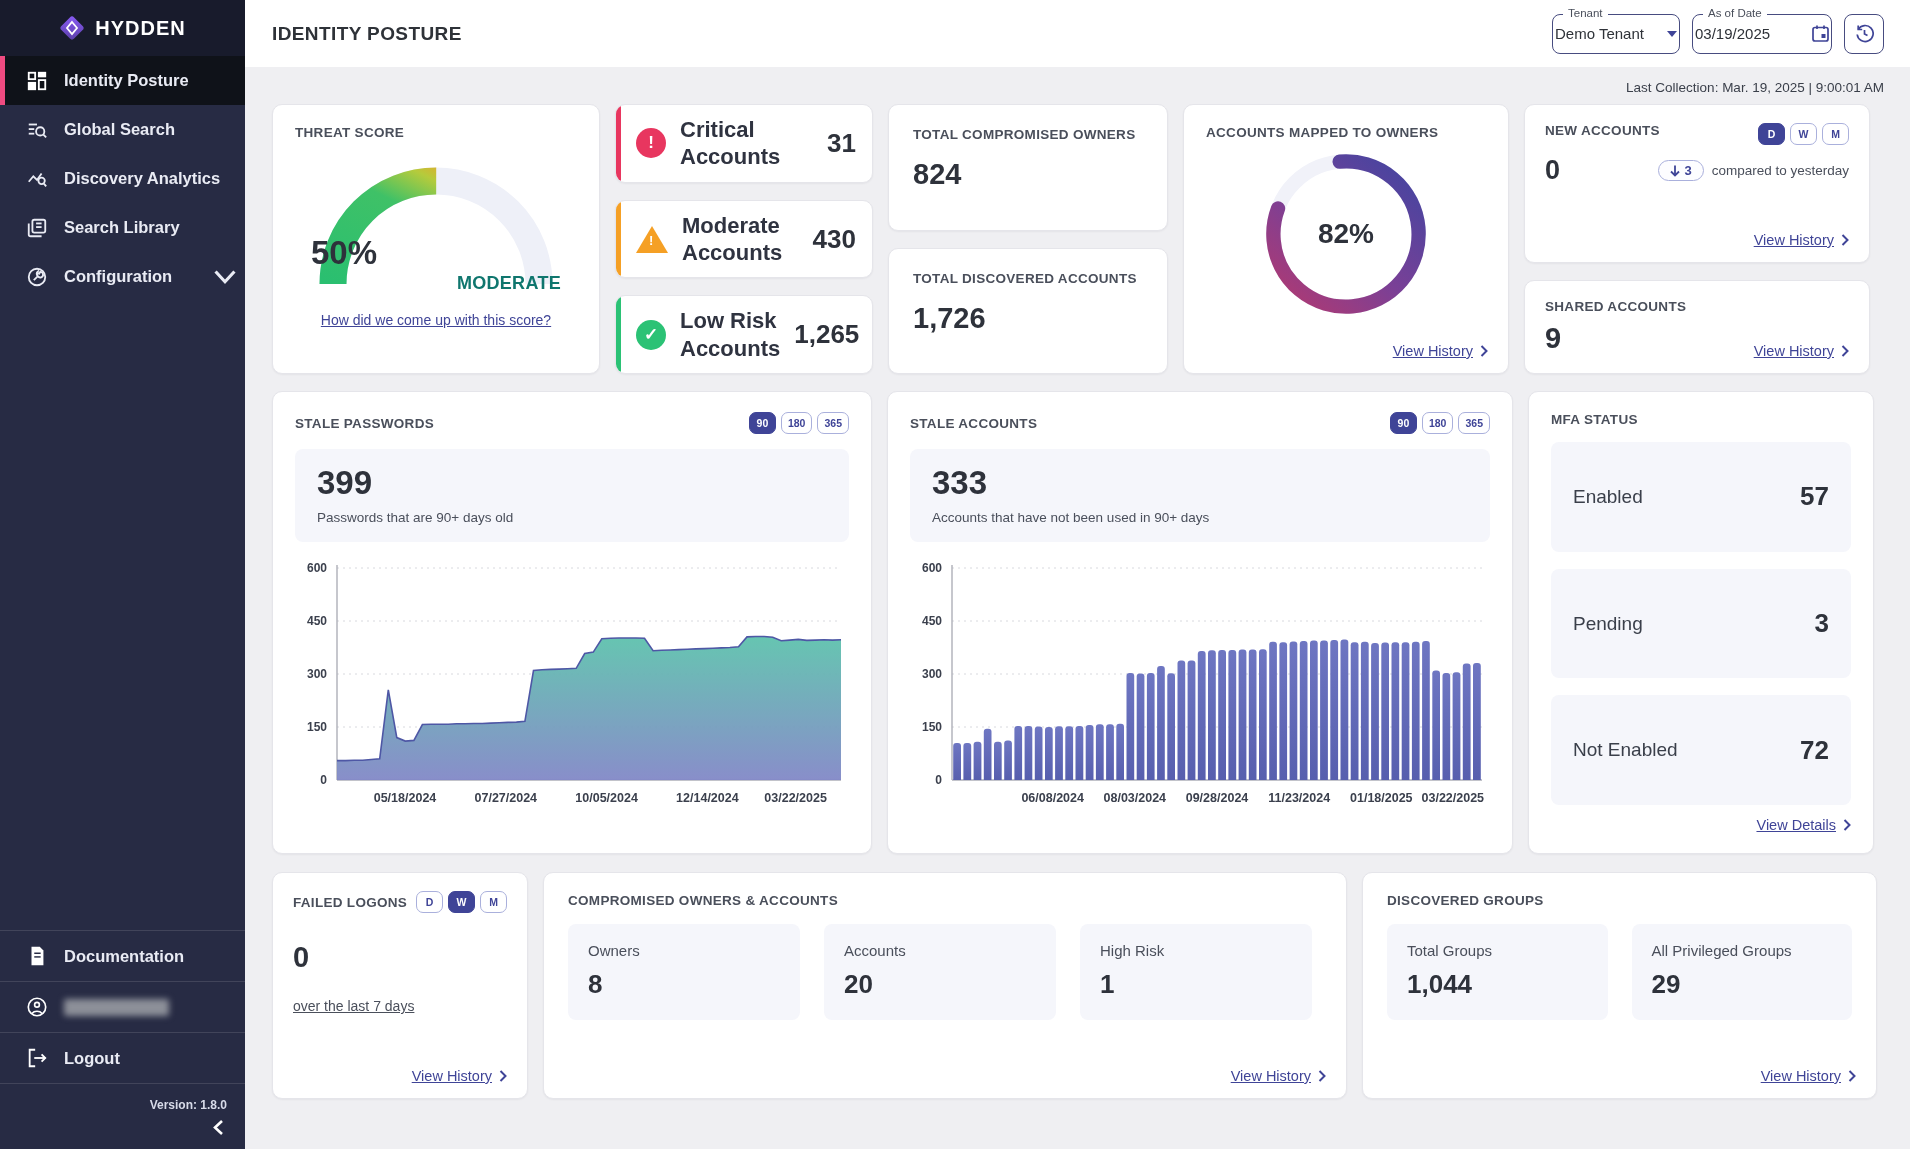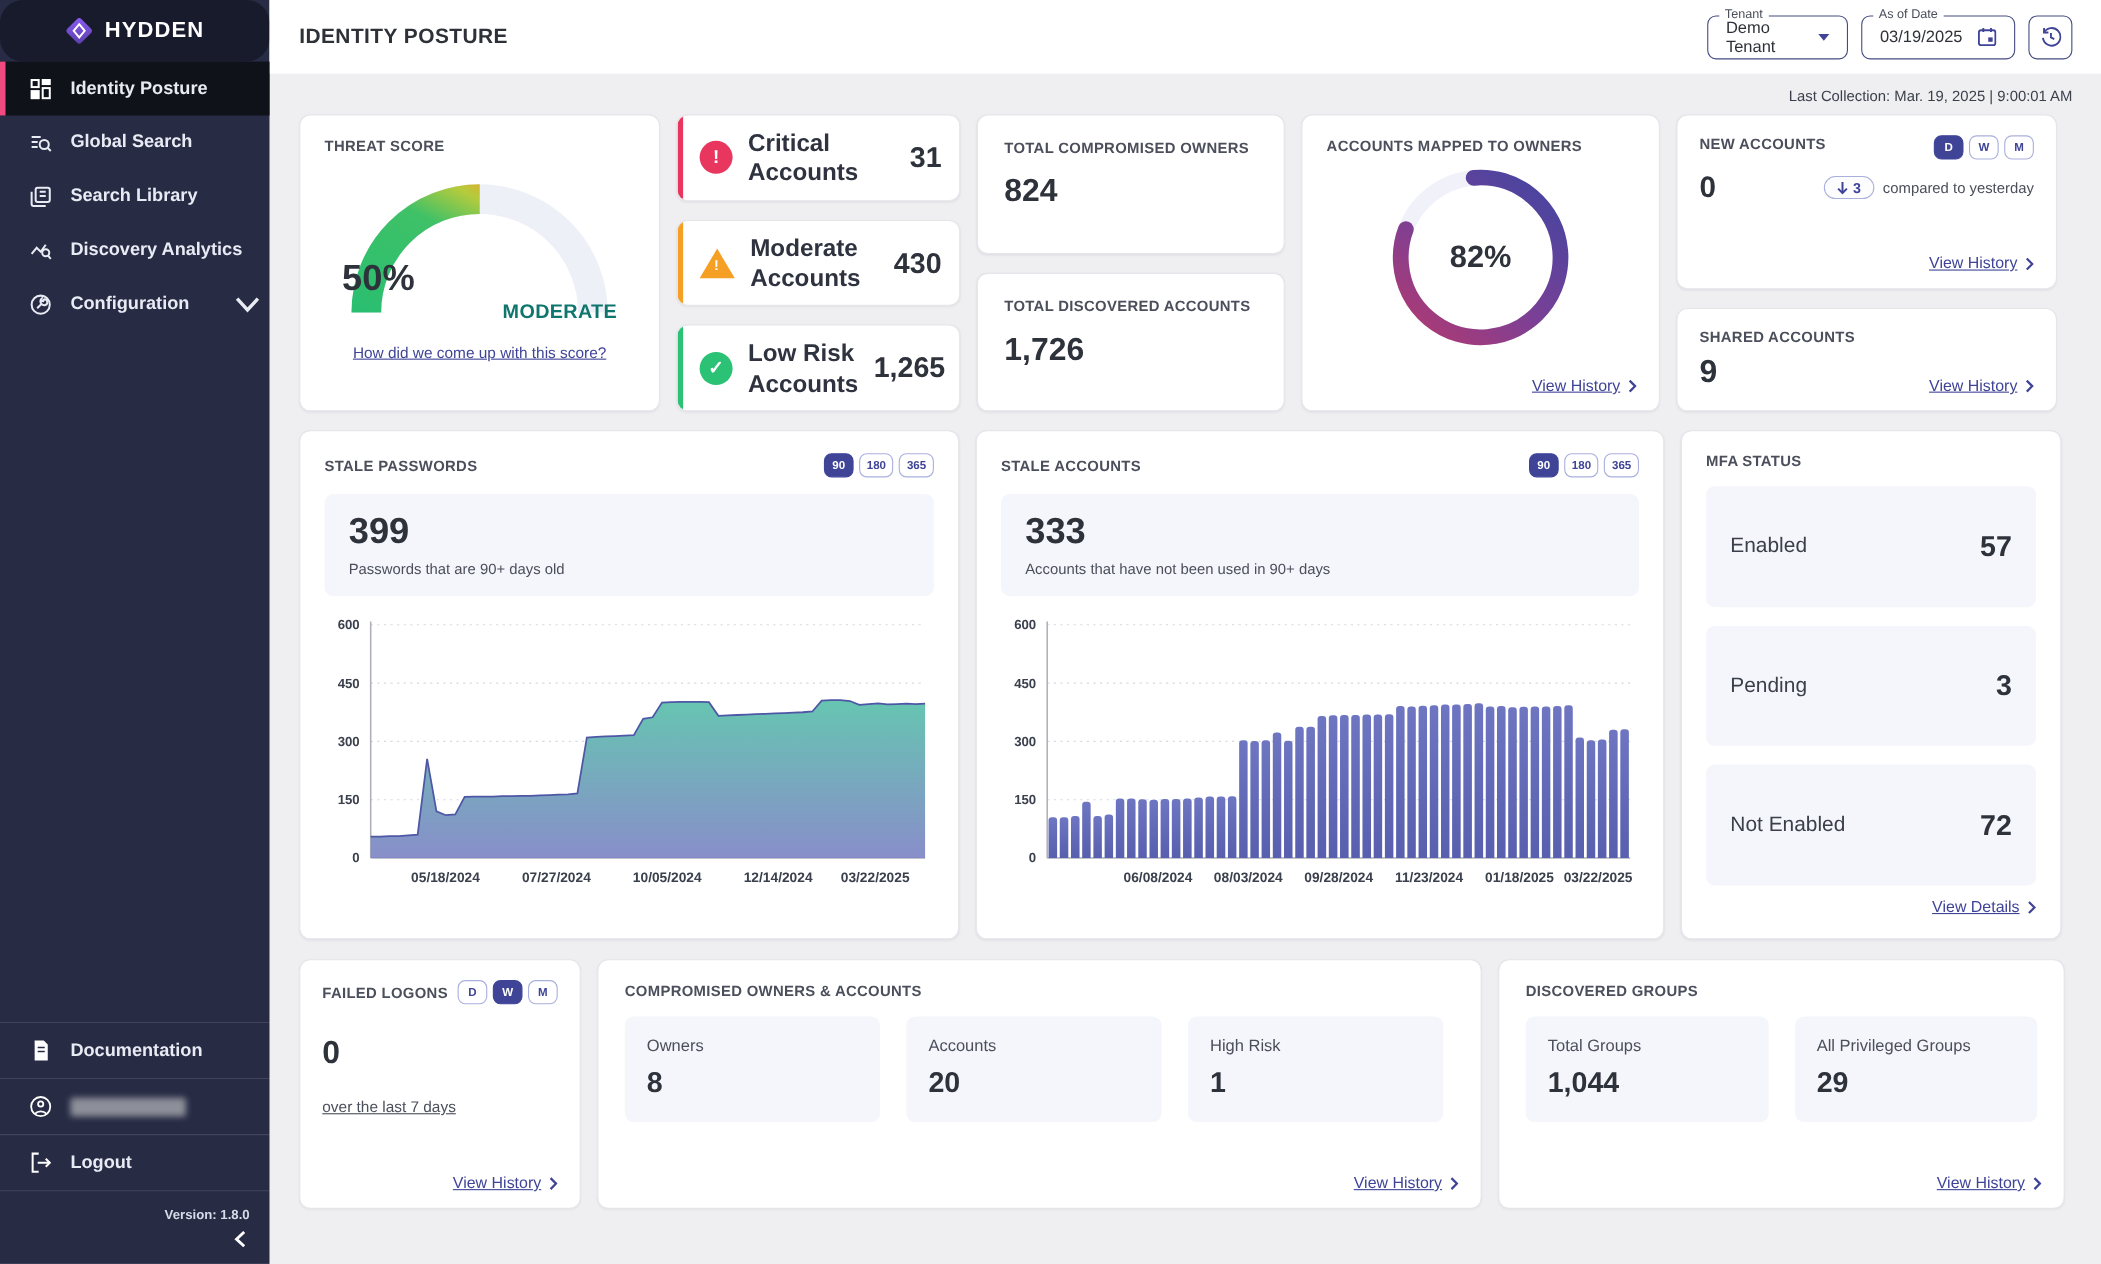--- a/index.html
+++ b/index.html
@@ -4,21 +4,21 @@
 <style>
   * { margin:0; padding:0; box-sizing:border-box; }
   html,body { width:1910px; height:1149px; overflow:hidden;
     font-family:"Liberation Sans", sans-serif; background:#efeff2; color:#2e323b; }
   body { display:flex; }
 
   
   .sidebar { width:245px; min-width:245px; height:100%; background:#272b44;
     display:flex; flex-direction:column; color:#eceef6; }
   .logo-strip { height:56px; background:#181b2c; display:flex; align-items:center;
-    justify-content:center; gap:10px;border-radius:21px; }
+    justify-content:center; gap:10px; }
   .logo-text { font-size:20px; font-weight:bold; letter-spacing:1px; color:#fff; }
   .nav { display:flex; flex-direction:column; }
   .nav-item { height:49px; display:flex; align-items:center; gap:16px; padding-left:26px;
     font-size:16.5px; font-weight:600; cursor:pointer; position:relative; color:#e9ebf4; }
   .nav-item.active { background:#0f1219; font-weight:bold; }
   .nav-item.active::before { content:""; position:absolute; left:0; top:0; bottom:0;
     width:5px; background:#ef4b81; }
   .nav-item svg { width:22px; height:22px; }
   .nav-caret { margin-left:26px; }
   .side-spacer { flex:1; }
@@ -30,21 +30,21 @@
     color:#d8dbe9; font-weight:600; }
   .collapse-row { padding:4px 20px 10px 0; text-align:right; cursor:pointer; }
 
   
   .main { flex:1; display:flex; flex-direction:column; }
   .topbar { height:67px; background:#fff; display:flex; align-items:center;
     padding:0 26px 0 27px; }
   .page-title { font-size:19px; font-weight:bold; letter-spacing:.4px; color:#2e3238; }
   .topbar-right { margin-left:auto; display:flex; align-items:center; gap:12px; }
   .field { position:relative; border:1.5px solid #474c80; border-radius:8px; height:40px;
-    display:flex; align-items:center; padding:0 16px; gap:10px; background:#fff; }
+    display:flex; align-items:center; padding:0 2px; gap:10px; background:#fff; }
   .field-label { position:absolute; top:-8px; left:10px; background:#fff; padding:0 5px;
     font-size:11.5px; color:#4a4f5b; }
   .field-value { font-size:15px; color:#2e3238; }
   .caret-down { width:0; height:0; border-left:5px solid transparent;
     border-right:5px solid transparent; border-top:6px solid #3f4497; }
   .icon-btn { width:40px; height:40px; border:1.5px solid #474c80; border-radius:8px;
     display:flex; align-items:center; justify-content:center; background:#fff; cursor:pointer; }
 
   .content { padding:0 26px 0 27px; }
   .last-collection { text-align:right; font-size:13.5px; color:#3a3f4a; padding:13px 0 9px; }
@@ -181,34 +181,34 @@
         <line x1="3" y1="6" x2="12" y2="6"></line>
           <line x1="3" y1="11" x2="9" y2="11"></line>
           <line x1="3" y1="16" x2="9" y2="16"></line>
         <circle cx="15.5" cy="13.5" r="4.5"></circle>
           <line x1="19" y1="17" x2="22" y2="20"></line>
       </svg>
       <span>Global Search</span>
     </div>
     <div class="nav-item">
       <svg viewBox="0 0 24 24" fill="none" stroke="#e9ebf4" stroke-width="2">
+        <polyline points="3,15 8,9 12,13 17,6"></polyline>
+          <circle cx="17" cy="14" r="3.5"></circle>
+          <line x1="19.5" y1="17" x2="22" y2="20"></line>
+      </svg>
+      <span>Discovery Analytics</span>
+    </div>
+    <div class="nav-item">
+      <svg viewBox="0 0 24 24" fill="none" stroke="#e9ebf4" stroke-width="2">
         <rect x="7" y="3" width="14" height="14" rx="2"></rect>
           <line x1="11" y1="7" x2="17" y2="7"></line>
         <line x1="11" y1="11" x2="17" y2="11"></line>
           <path d="M3 7 v12 a2 2 0 0 0 2 2 h12"></path>
       </svg>
       <span>Search Library</span>
-    </div>
-    <div class="nav-item">
-      <svg viewBox="0 0 24 24" fill="none" stroke="#e9ebf4" stroke-width="2">
-        <polyline points="3,15 8,9 12,13 17,6"></polyline>
-          <circle cx="17" cy="14" r="3.5"></circle>
-          <line x1="19.5" y1="17" x2="22" y2="20"></line>
-      </svg>
-      <span>Discovery Analytics</span>
     </div>
     <div class="nav-item">
       <svg viewBox="0 0 24 24" fill="none" stroke="#e9ebf4" stroke-width="2">
         <circle cx="12" cy="12" r="9"></circle>
           <path d="M8.5 15.5 L13 11"></path>
         <path d="M13 11 a3 3 0 1 0 2.5 -4.5 l-1 2 -2 -0.5 0.5 -2 a3 3 0 0 0 0 5"></path>
       </svg>
       <span>Configuration</span>
       <svg class="nav-caret" width="14" height="9" viewBox="0 0 14 9" fill="none" stroke="#e9ebf4" stroke-width="2">
         <polyline points="1,1 7,7.5 13,1"></polyline>

